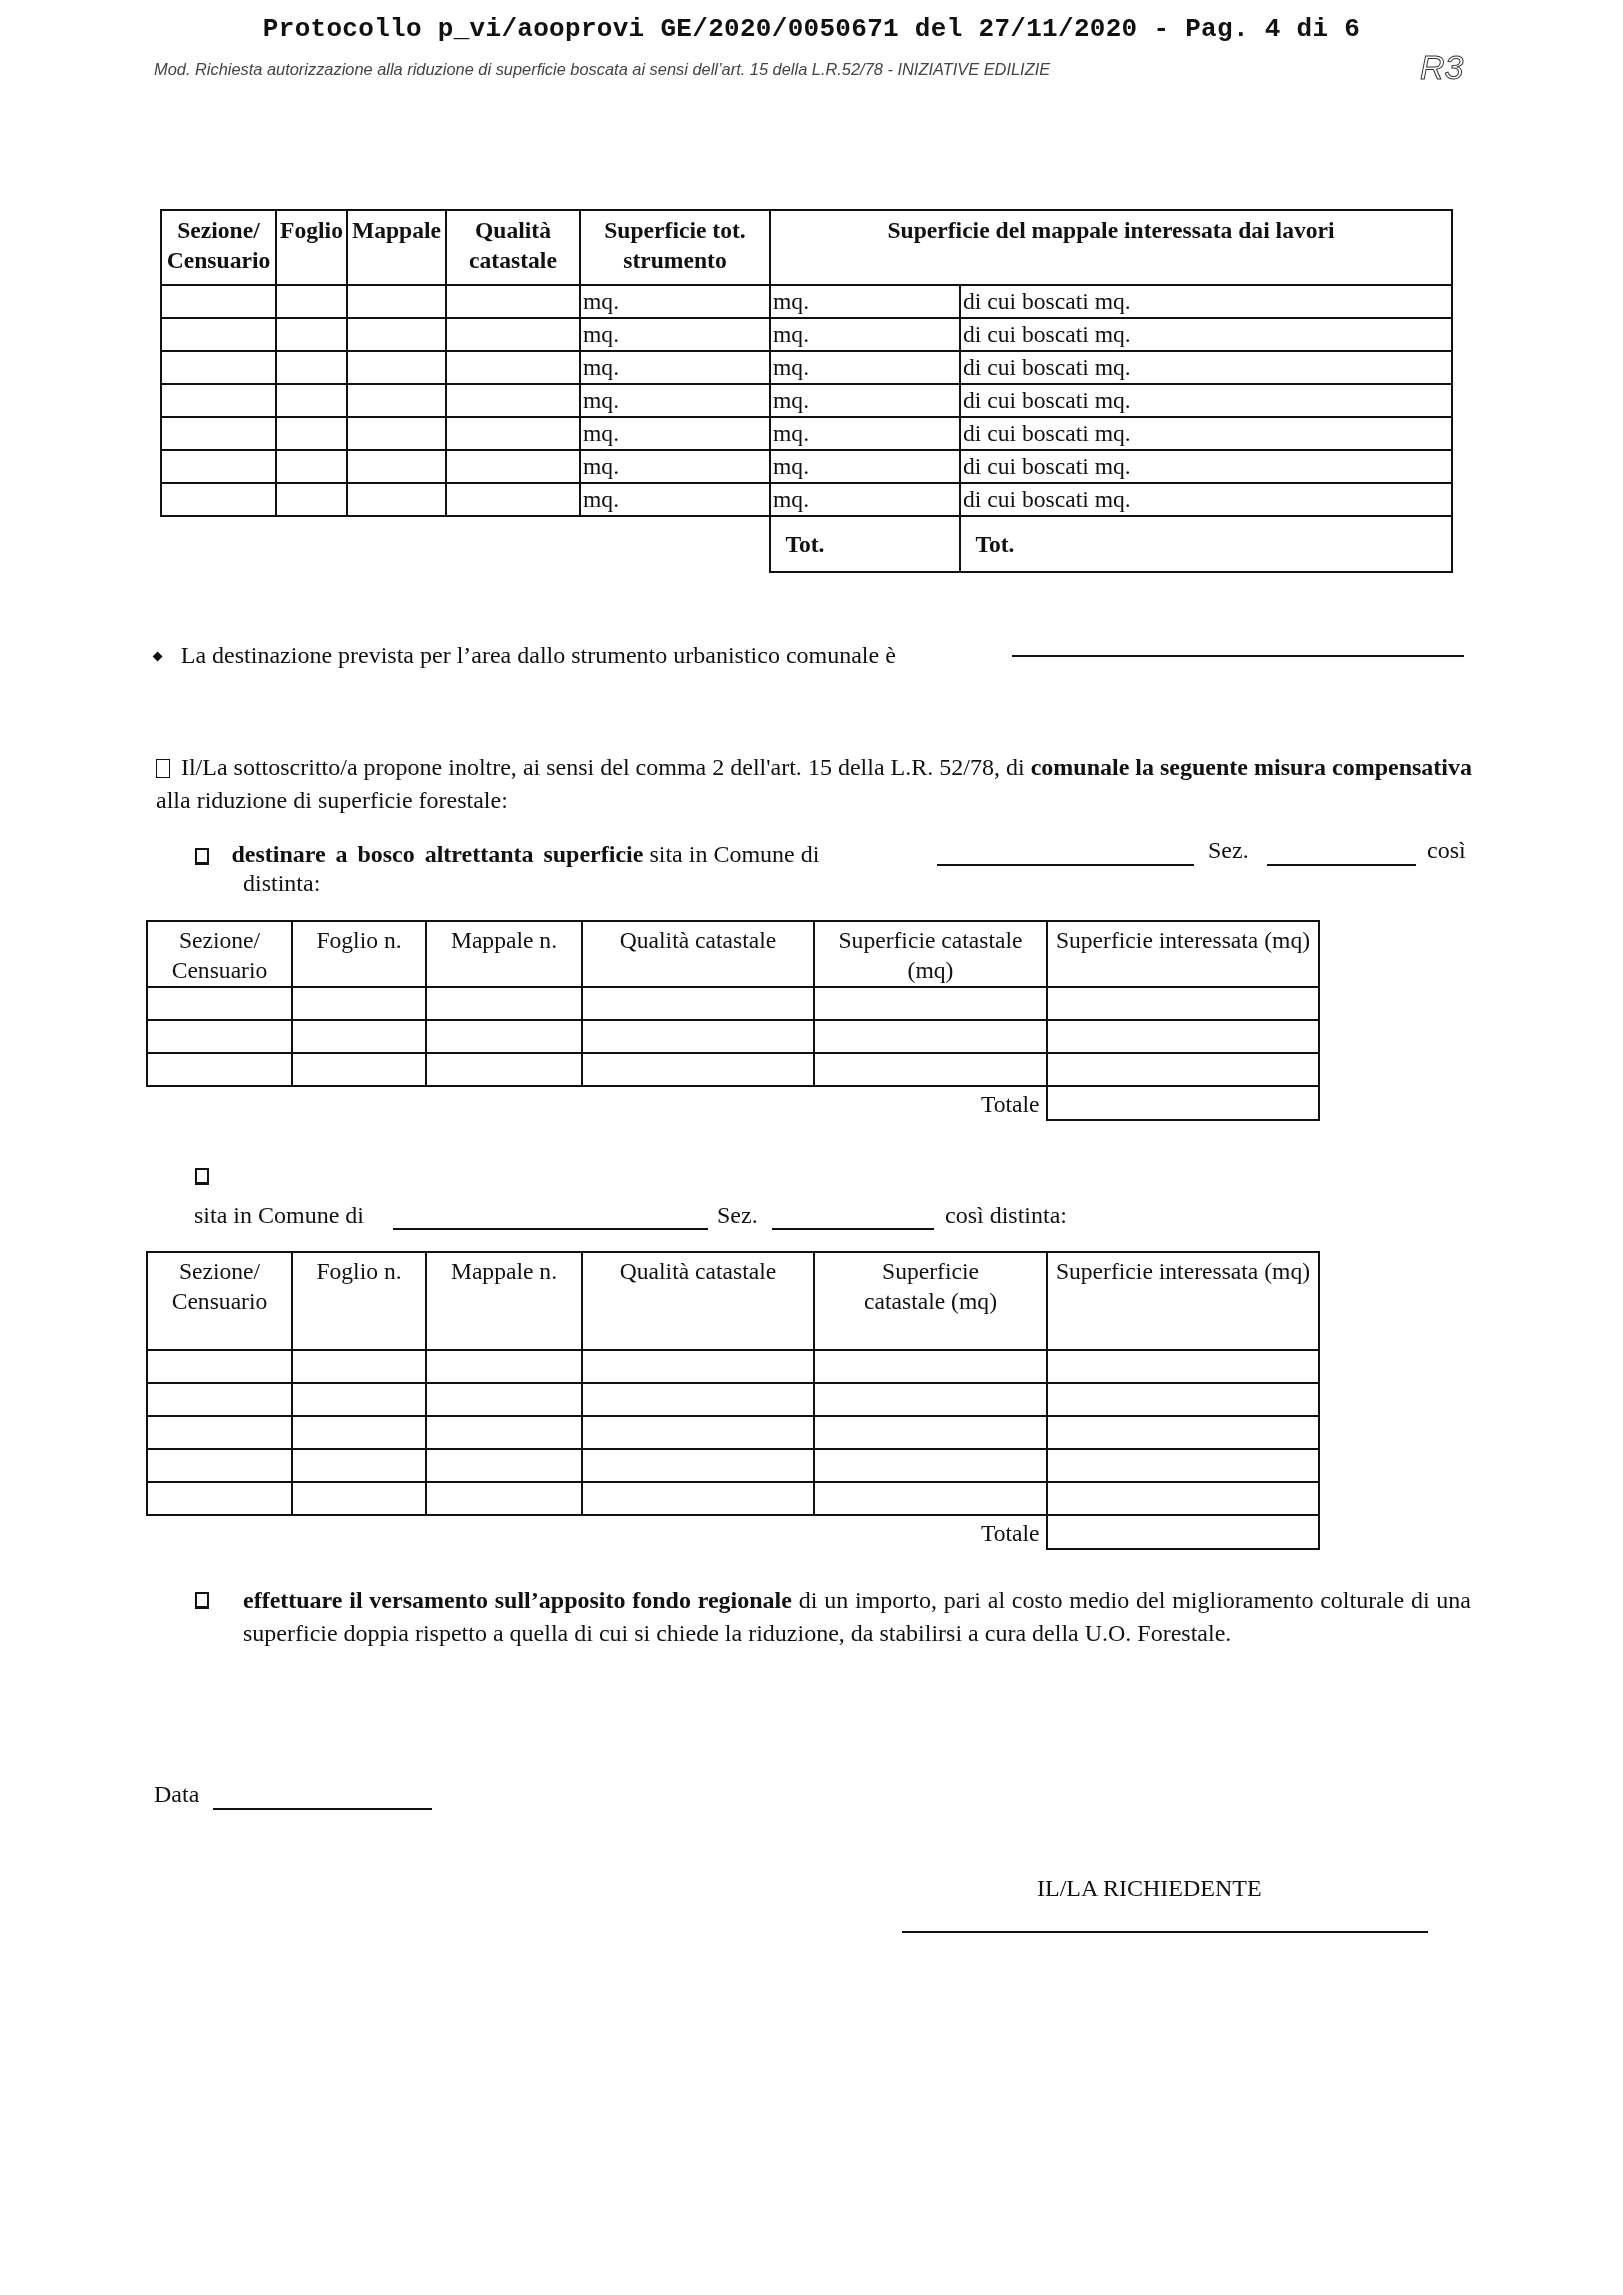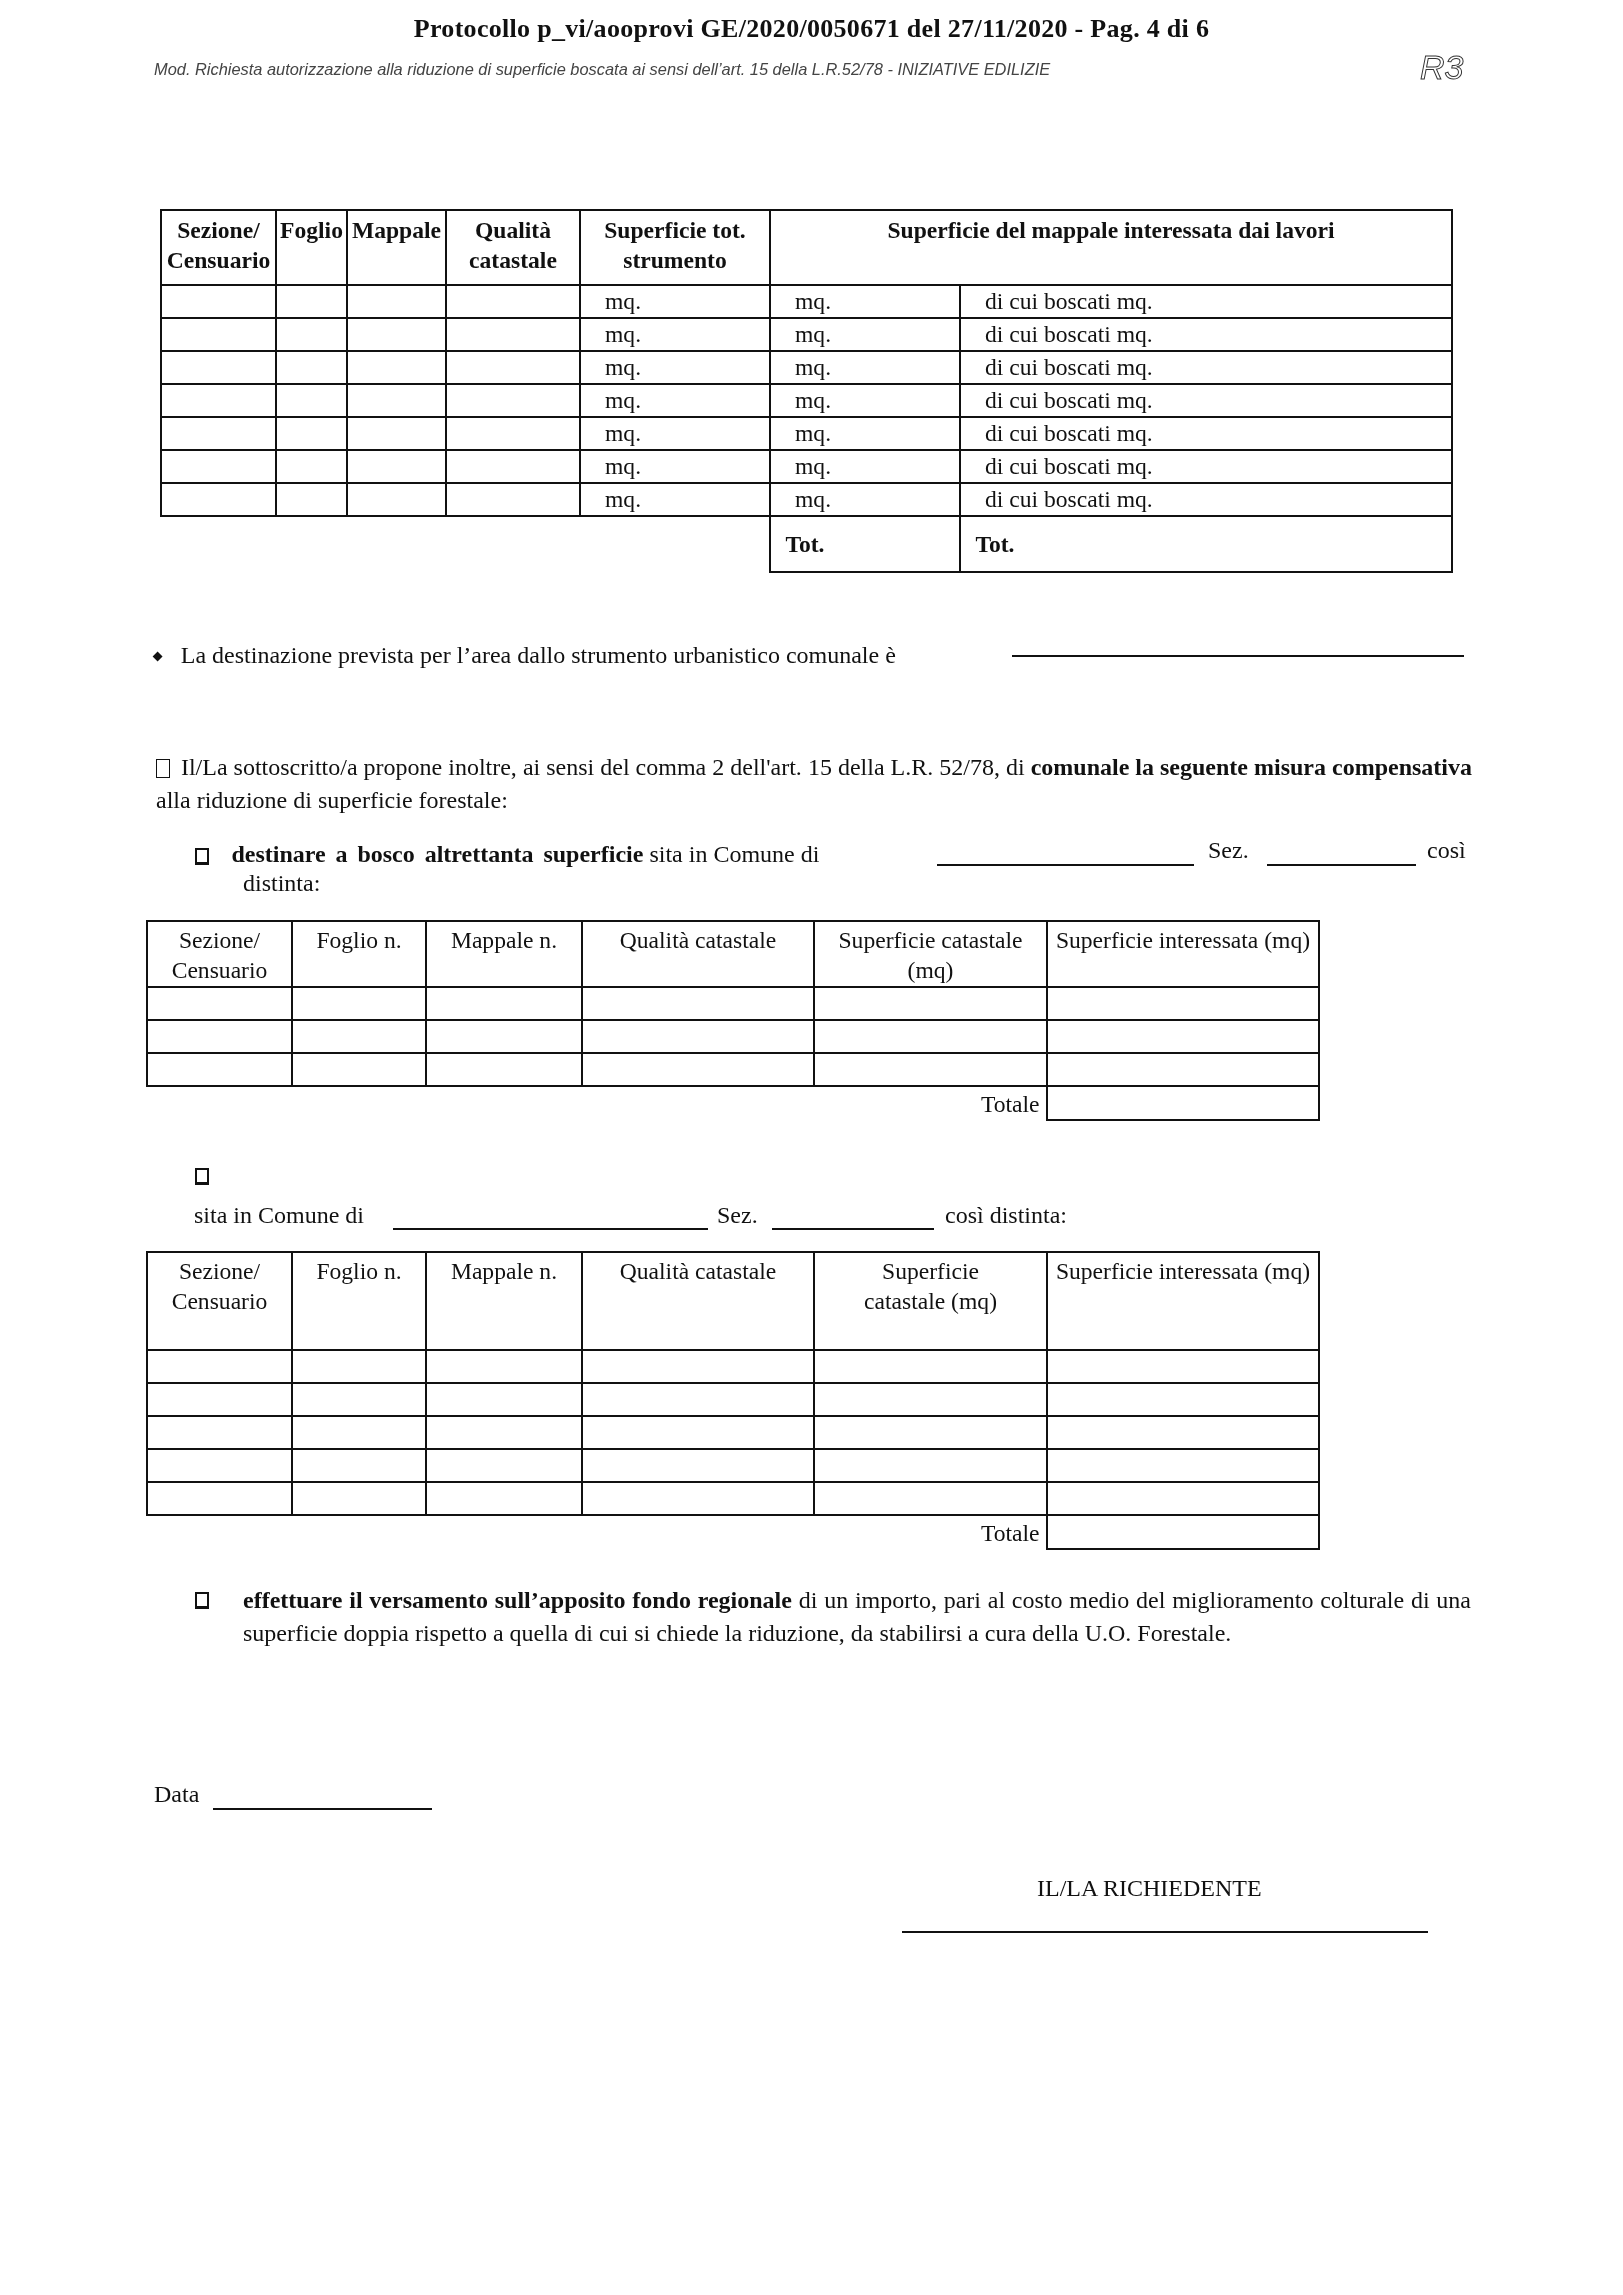--- a/index.html
+++ b/index.html
@@ -1,24 +1,24 @@
 <!DOCTYPE html>
 <html style="font-size:10.5px"><head>
 <meta charset="utf-8">
 <style>
   html, body { margin: 0; padding: 0; background: #ffffff; }
   body { width: 1623px; height: 2295px; position: relative; overflow: hidden; color: #111; font-family: "Liberation Serif", serif; }
   .abs { position: absolute; }
-  .protocol { left: 0; width: 1623px; top: 14.4px; text-align: center; font-family: Liberation Serif, serif; font-weight: bold; font-size: 26px; letter-spacing: 0.3px; }
+  .protocol { left: 0; width: 1623px; top: 14.4px; text-align: center; font-family: Liberation Mono, monospace; font-weight: bold; font-size: 26px; letter-spacing: 0.3px; }
   .mod { left: 154px; top: 60px; font-family: "Liberation Sans", sans-serif; font-style: italic; font-size: 16.4px; color: #444; }
   .r3 { left: 1420px; top: 48px; font-family: "Liberation Sans", sans-serif; font-style: italic; font-size: 34px; color: #fff; -webkit-text-stroke: 1px #333; }
   table { border-collapse: collapse; position: absolute; table-layout: fixed; }
   td, th { border: 2px solid #111; padding: 0; font-size: 23.6px; line-height: 30px; vertical-align: top; }
   .t1 th { font-weight: bold; text-align: center; padding-top: 3.9px; }
-  .t1 td.mq { padding-left: 24px; }
+  .t1 td.mq { padding-left: 2px; }
   .t1 td.tot { font-weight: bold; padding-left: 14.4px; vertical-align: middle; }
   .t2 th, .t3 th { font-weight: normal; text-align: center; padding-top: 2.6px; }
   .noborder { border: none !important; }
   .totale-lbl { text-align: right; padding-right: 6.5px; vertical-align: middle; }
   .line { position: absolute; border-bottom: 2px solid #111; }
   .txt { position: absolute; font-size: 24px; line-height: 31px; }
   .box-icon { display: inline-block; width: 14.4px; height: 17px; border: 2px solid #111; border-bottom-width: 3.3px; margin-right: 22px; vertical-align: -2.6px; box-sizing: border-box; }
   .box-thin { display: inline-block; width: 14.4px; height: 19.6px; border: 1.3px solid #111; margin-right: 10.5px; vertical-align: -3.3px; box-sizing: border-box; }
   .diamond { display: inline-block; width: 7.2px; height: 7.2px; background: #111; transform: rotate(45deg); margin-right: 19.6px; vertical-align: 2.6px; }
   b { font-weight: bold; }

